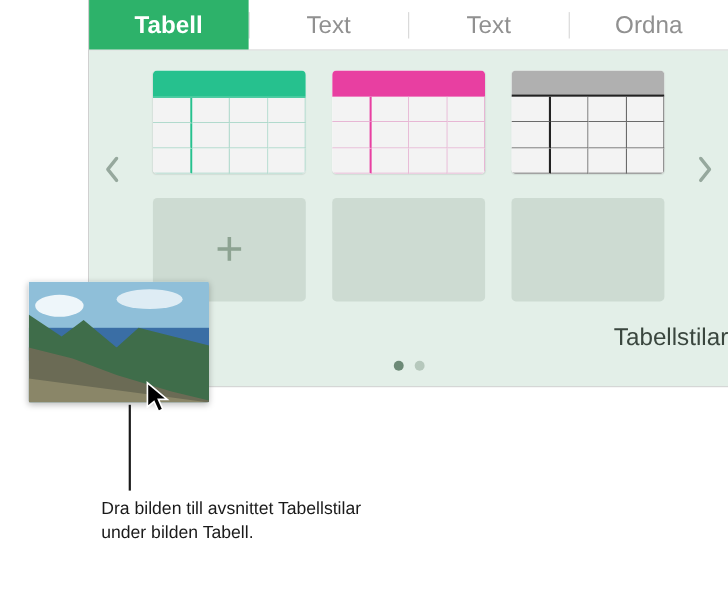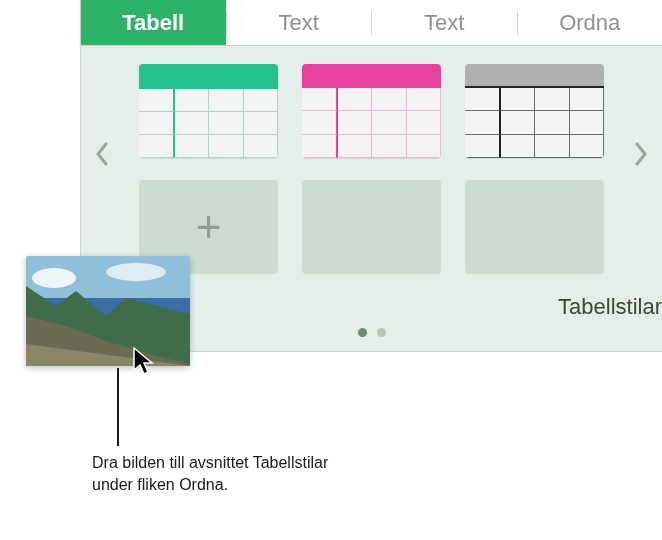--- a/index.html
+++ b/index.html
@@ -306,14 +306,14 @@
 
 <div class="cursor">
   <svg width="24" height="30" viewBox="0 0 24 30">
     <polygon points="2,2 2,24 8,19 12,28 16,26 12,17 20,17" fill="#000" stroke="#fff" stroke-width="1.5"></polygon>
   </svg>
 </div>
 
 <div class="callout-line"></div>
 <div class="callout-text">
   <span>Dra bilden till avsnittet Tabellstilar</span><br>
-  <span>under fliken Ordna.</span>
+  <span>under bilden Tabell.</span>
 </div>
 
 </body></html>

